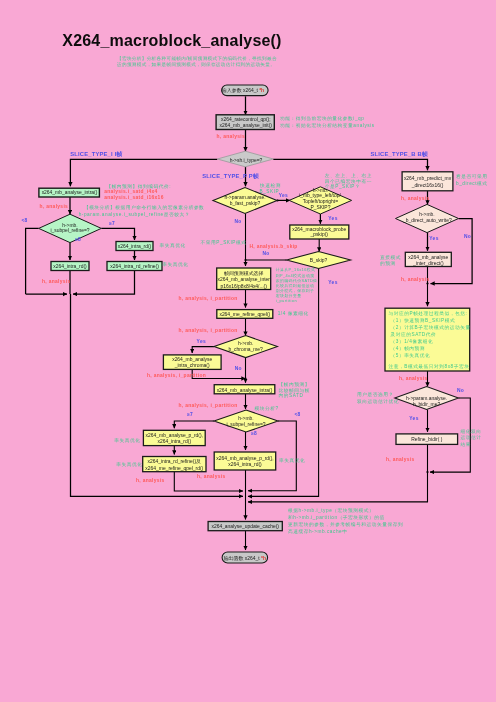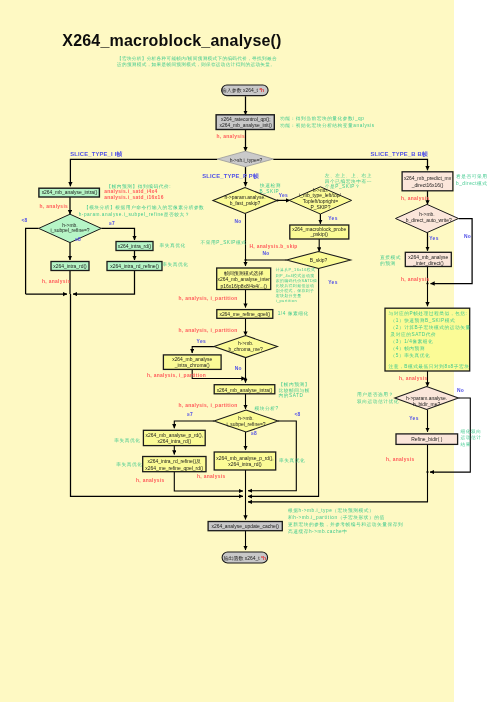--- a/index.html
+++ b/index.html
@@ -1,18 +1,18 @@
 <!DOCTYPE html>
 <html><head>
 <meta charset="utf-8">
 <style>
   html,body{margin:0;padding:0;background:#ffffff;}
   body{width:496px;height:702px;position:relative;overflow:hidden;
        font-family:"Liberation Sans","DejaVu Sans",sans-serif;}
-  #root{position:absolute;left:0;top:0;width:454px;height:702px;background:#fef9c3;}
+  #root{position:absolute;left:0;top:0;width:496px;height:702px;background:#f9a8d4;}
   svg#flow{position:absolute;left:0;top:0;display:block;}
   .shape{stroke:#1a1a1a;}
   .gray{fill:#c8c8c8;}
   .graydia{fill:#cacaca;stroke:#999;}
   .green{fill:#b6f5c6;}
   .yellow{fill:#fbfb96;}
   .pink{fill:#fbe6da;}
   .ln{stroke:#000000;fill:none;}
   text{font-family:"Liberation Sans","DejaVu Sans",sans-serif;}
   .nd{font-size:4.95px;fill:#1a1a1a;}

